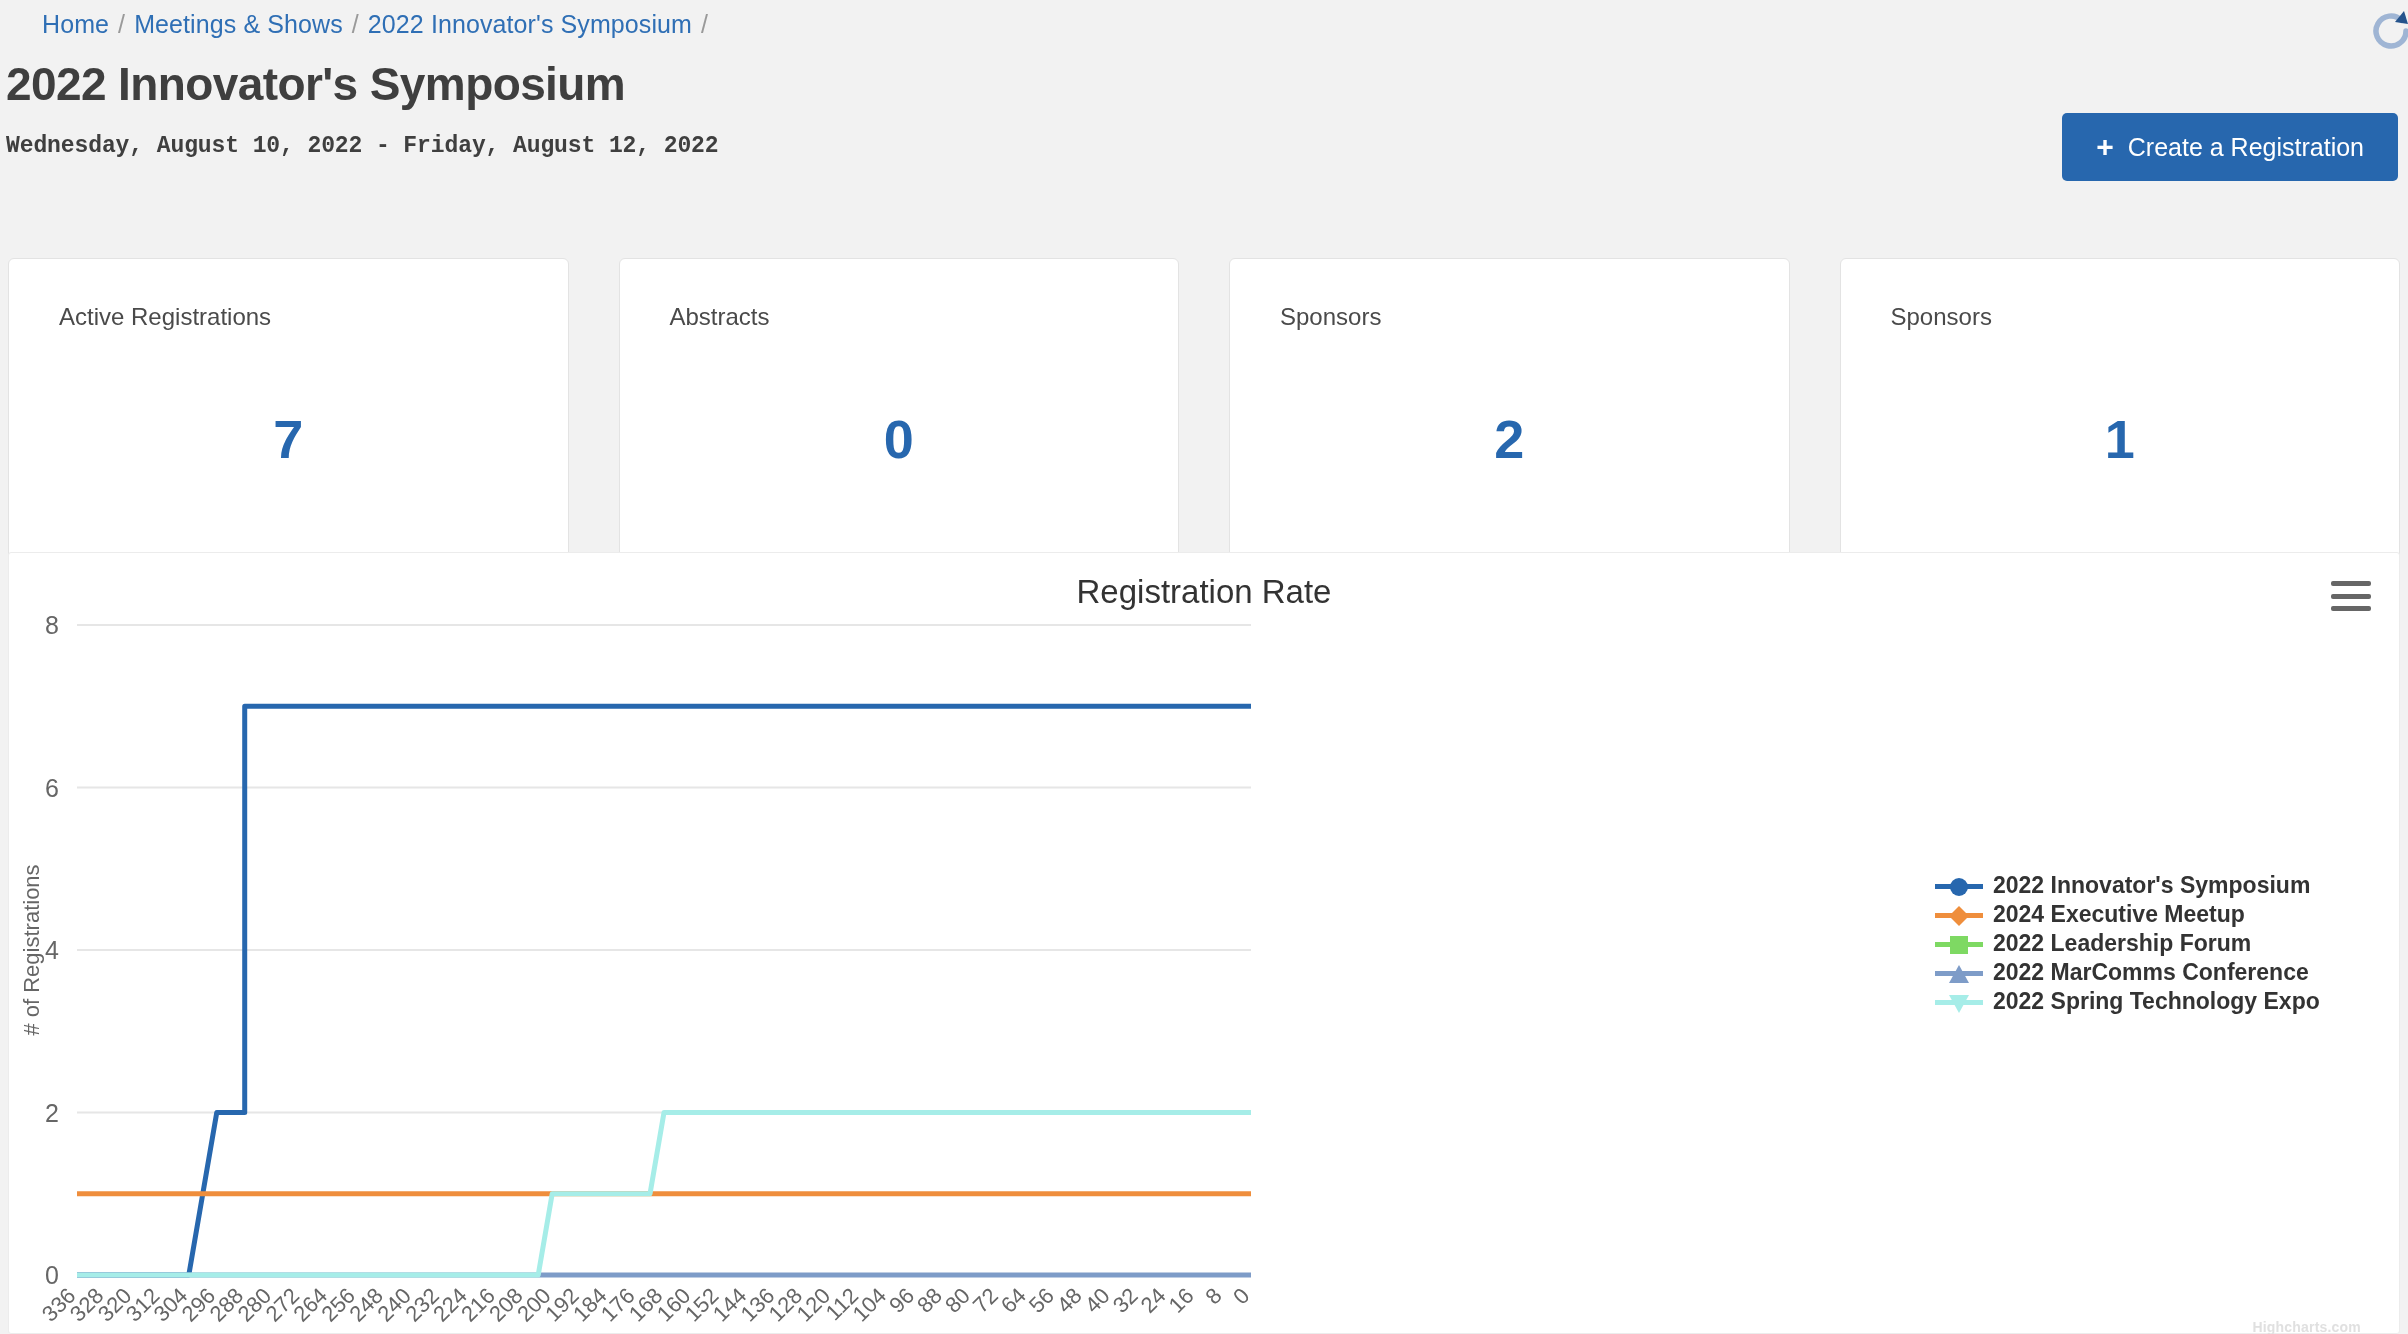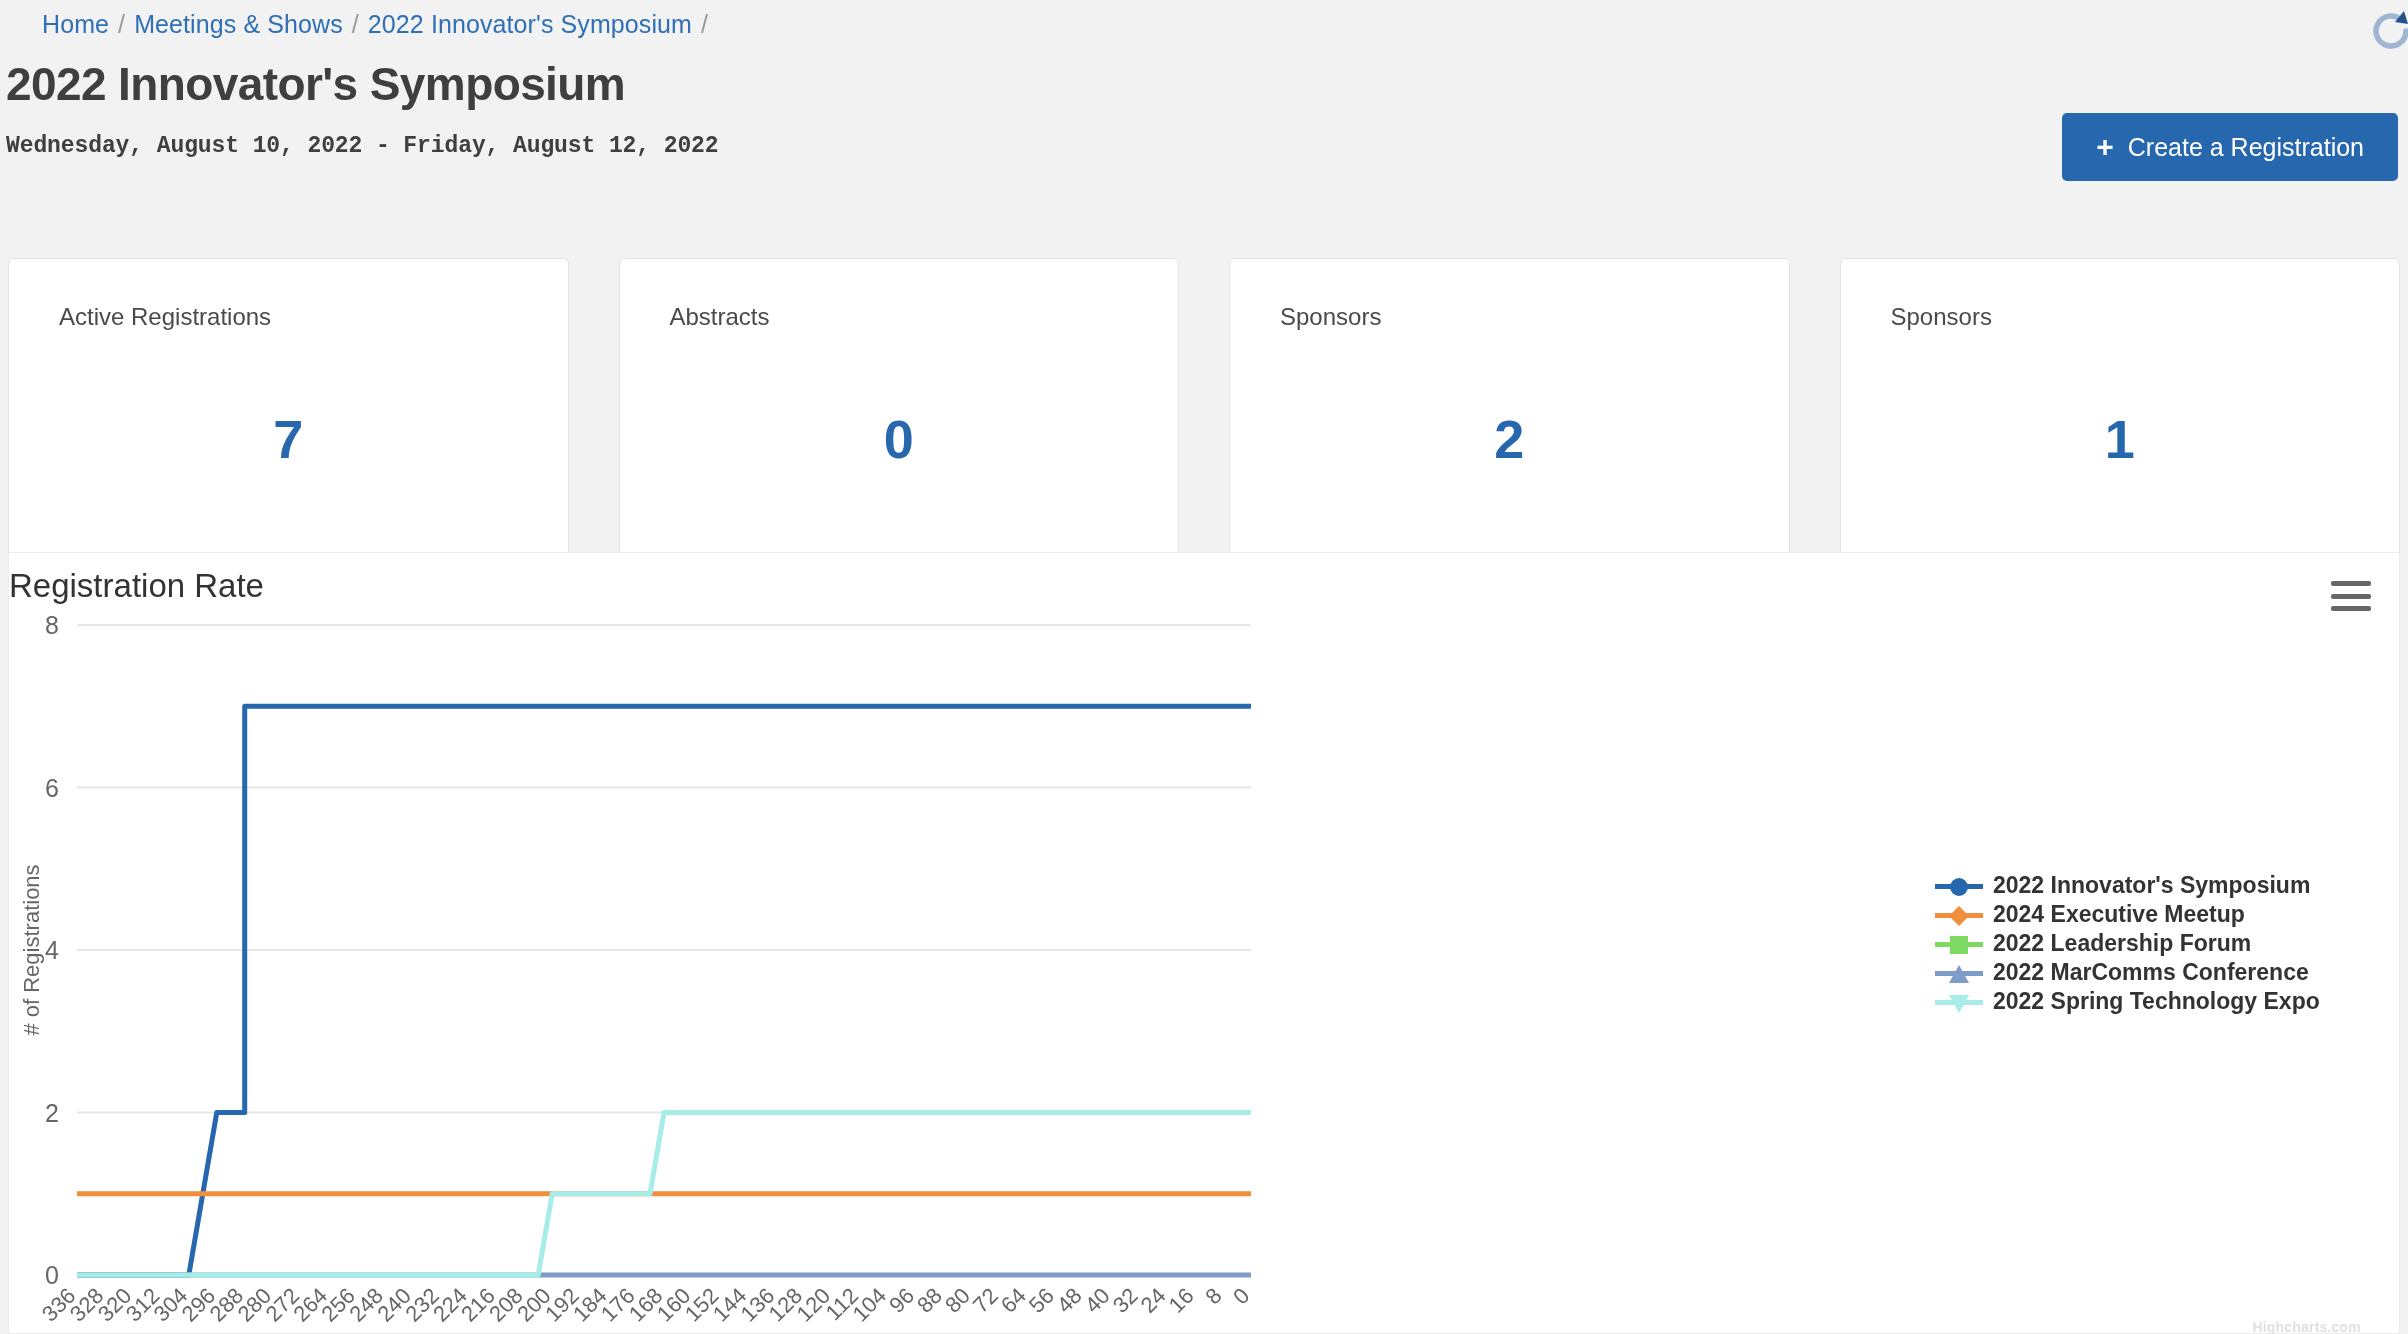--- a/index.html
+++ b/index.html
@@ -69,22 +69,22 @@
     padding-bottom: 28px;
   }
 
   
   .chart-panel {
     position: absolute; left: 8px; top: 552px;
     width: 2392px; height: 782px;
     background: #fff; border: 1px solid #ececec; border-radius: 3px;
   }
   .chart-title {
-    position: absolute; left: 0; right: 0; top: 14px;
-    font-size: 33px; color: #333; font-weight: normal;
+    position: absolute; left: 0; right: 0; top: 20px;
+    text-align: center; font-size: 33px; color: #333; font-weight: normal;
   }
   .ctx-menu {
     position: absolute; right: 28px; top: 28px;
     width: 40px; height: 30px; display: flex; flex-direction: column;
     justify-content: space-between; cursor: pointer;
   }
   .ctx-menu span { display: block; height: 5px; background: #666; border-radius: 2px; }
 
   .plot-svg { position: absolute; left: 0; top: 0; width: 2392px; height: 782px; }
 

